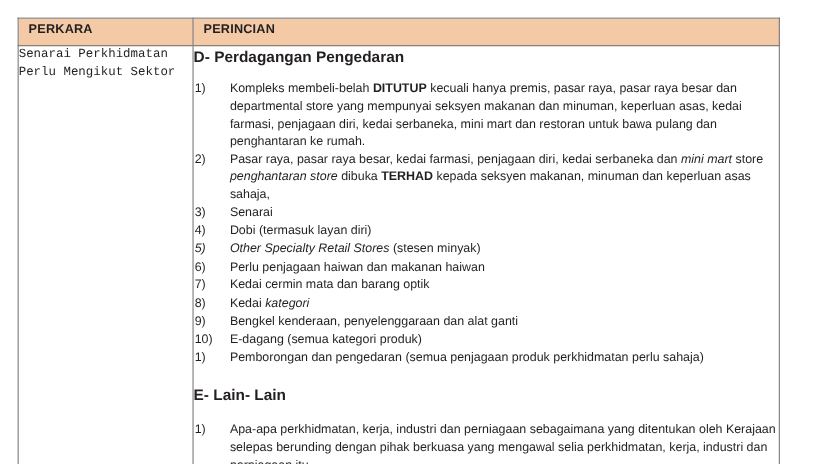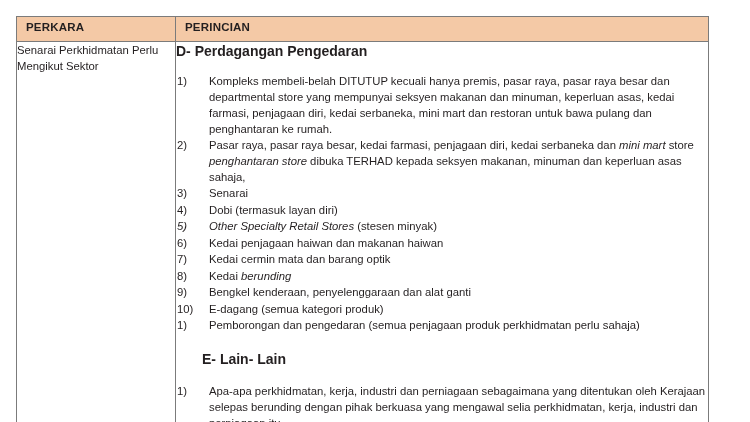--- a/index.html
+++ b/index.html
@@ -47,29 +47,30 @@
     padding: 5px 0 0 9px;
     line-height: 1;
   }
 
   .body-cell { padding: 9px 9px 10px 9px; }
   .body-cell-right { padding: 9px 10px 8px 9px; position: relative; }
 
   .left-text {
     font-size: 11.3px;
     line-height: 1.42;
+    font-family: Liberation Mono, monospace;
   }
 
   .section-head {
     font-size: 14px;
     font-weight: bold;
     line-height: 1.4;
     margin: 0 0 12px 0;
   }
-  .section-head.second { margin-top: 16px; margin-bottom: 14px; margin-left: 26px; }
+  .section-head.second { margin-top: 16px; margin-bottom: 14px; }
 
   ol.num-list {
     list-style: none;
     margin: 0;
     padding: 0;
   }
   ol.num-list > li {
     position: relative;
     padding-left: 33px;
     font-size: 11.3px;
@@ -79,21 +80,21 @@
   ol.num-list > li .marker {
     position: absolute;
     left: 1px;
     top: 0;
     width: 28px;
     text-align: left;
     font-size: 11.3px;
   }
   ol.num-list > li .marker.ital { font-style: italic; }
   .it { font-style: italic; }
-  .bd { font-weight: normal; }
+  .bd { font-weight: bold; }
 
   .page-num {
     position: absolute;
     right: 12px;
     bottom: 2px;
     font-size: 8px;
     color: #9a9a9a;
   }
 </style>
 </head>
@@ -121,23 +122,23 @@
         </td>
         <td class="body-cell-right">
           <div id="sections-host">
               <div class="section-head">D- Perdagangan Pengedaran</div>
               <ol class="num-list">
                 <li><span class="marker">1)</span><span><span>Kompleks membeli-belah </span><span class="bd">DITUTUP</span><span> kecuali hanya premis, pasar raya, pasar raya besar dan departmental store yang mempunyai seksyen makanan dan minuman, keperluan asas, kedai farmasi, penjagaan diri, kedai serbaneka, mini mart dan restoran untuk bawa pulang dan penghantaran ke rumah.</span></span></li>
                 <li><span class="marker">2)</span><span><span>Pasar raya, pasar raya besar, kedai farmasi, penjagaan diri, kedai serbaneka dan </span><span class="it">mini mart</span><span> store </span><span class="it">penghantaran store</span><span> dibuka </span><span class="bd">TERHAD</span><span> kepada seksyen makanan, minuman dan keperluan asas sahaja,</span></span></li>
                 <li><span class="marker">3)</span><span><span>Senarai</span></span></li>
                 <li><span class="marker">4)</span><span><span>Dobi (termasuk layan diri)</span></span></li>
                 <li><span class="marker ital">5)</span><span><span class="it">Other Specialty Retail Stores</span><span> (stesen minyak)</span></span></li>
-                <li><span class="marker">6)</span><span><span>Kedai penjagaan haiwan dan makanan haiwan</span></span></li>
+                <li><span class="marker">6)</span><span><span>Perlu penjagaan haiwan dan makanan haiwan</span></span></li>
                 <li><span class="marker">7)</span><span><span>Kedai cermin mata dan barang optik</span></span></li>
-                <li><span class="marker">8)</span><span><span>Kedai </span><span class="it">berunding</span></span></li>
+                <li><span class="marker">8)</span><span><span>Kedai </span><span class="it">kategori</span></span></li>
                 <li><span class="marker">9)</span><span><span>Bengkel kenderaan, penyelenggaraan dan alat ganti</span></span></li>
                 <li><span class="marker">10)</span><span><span>E-dagang (semua kategori produk)</span></span></li>
                 <li><span class="marker">1)</span><span><span>Pemborongan dan pengedaran (semua penjagaan produk perkhidmatan perlu sahaja)</span></span></li>
               </ol>
               <div class="section-head second">E- Lain- Lain</div>
               <ol class="num-list">
                 <li><span class="marker">1)</span><span><span>Apa-apa perkhidmatan, kerja, industri dan perniagaan sebagaimana yang ditentukan oleh Kerajaan selepas berunding dengan pihak berkuasa yang mengawal selia perkhidmatan, kerja, industri dan perniagaan itu.</span></span></li>
               </ol>
             </div>
           <div class="page-num">5</div>

